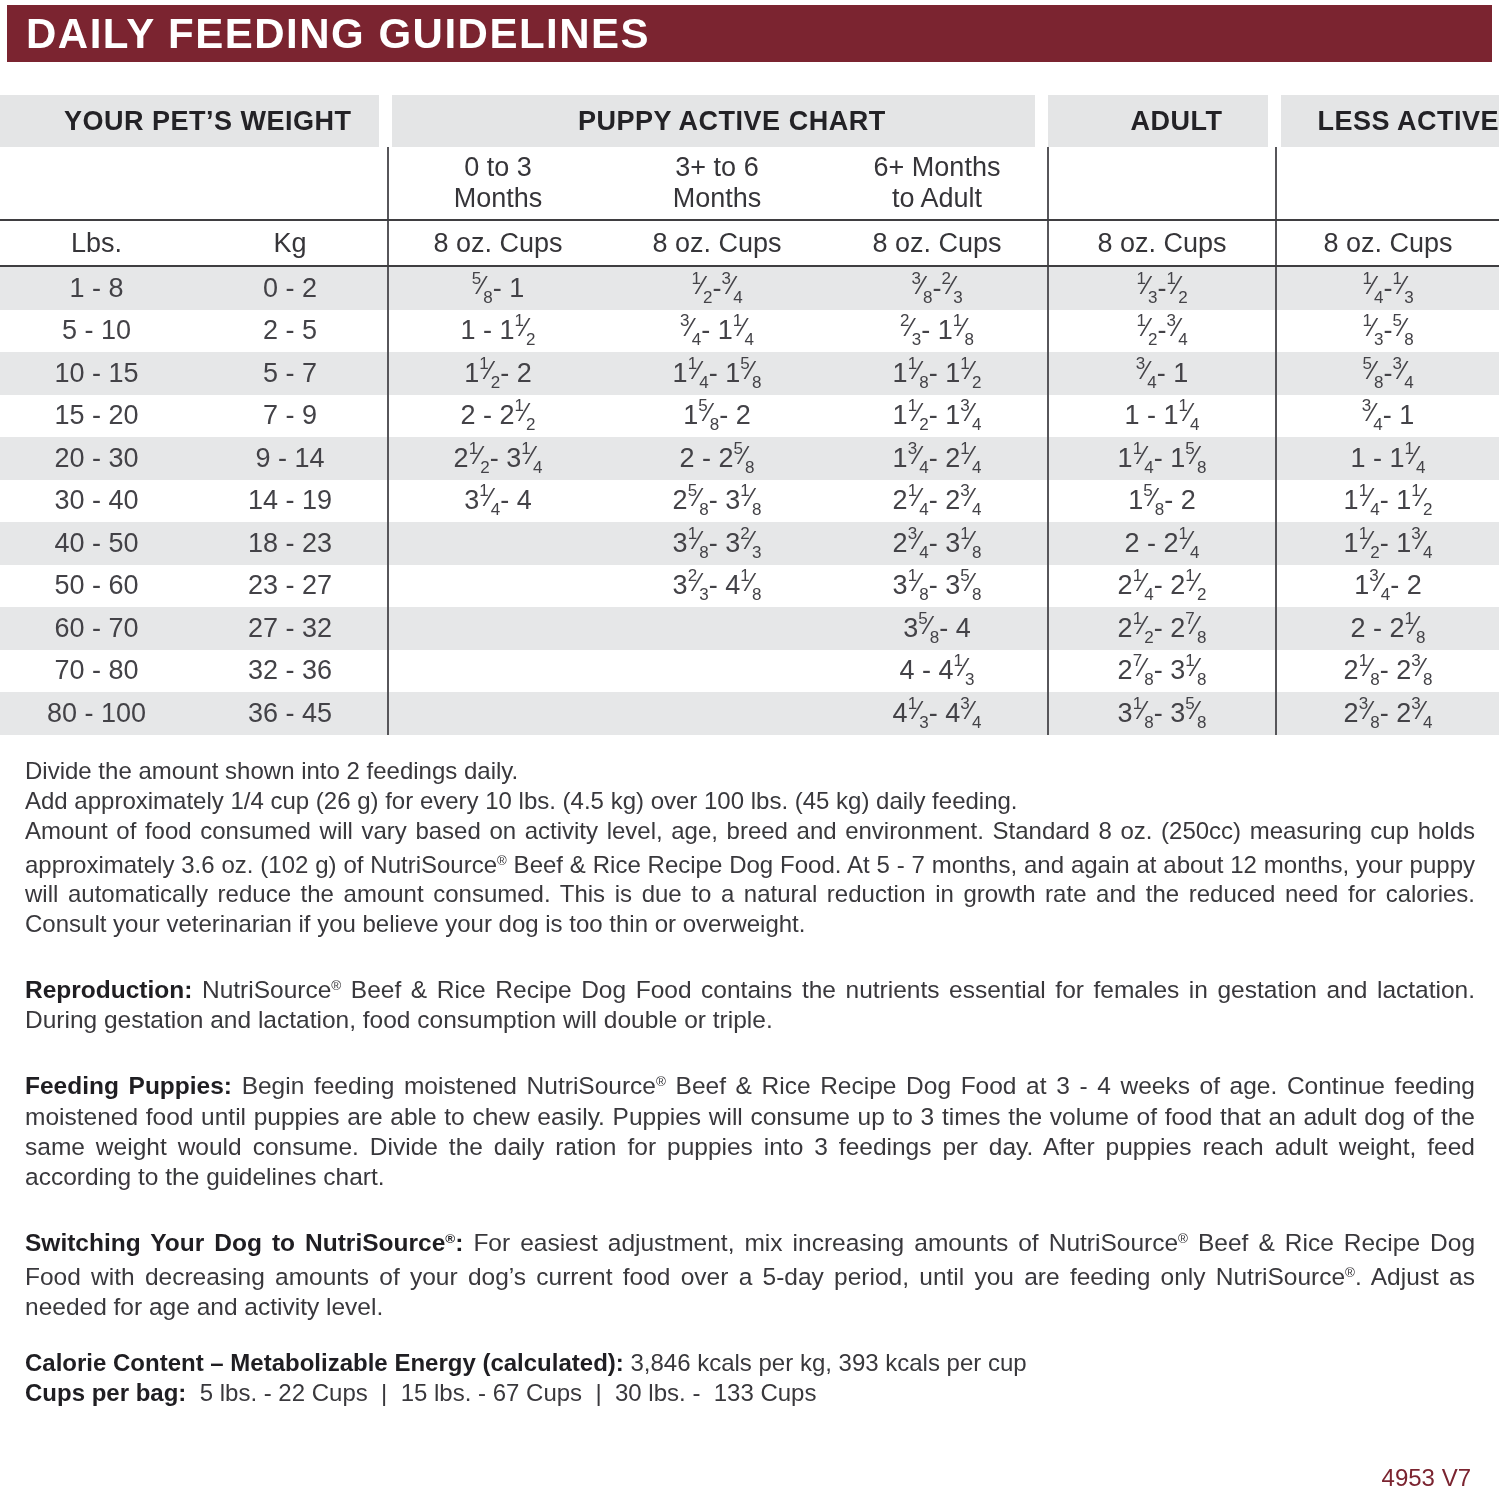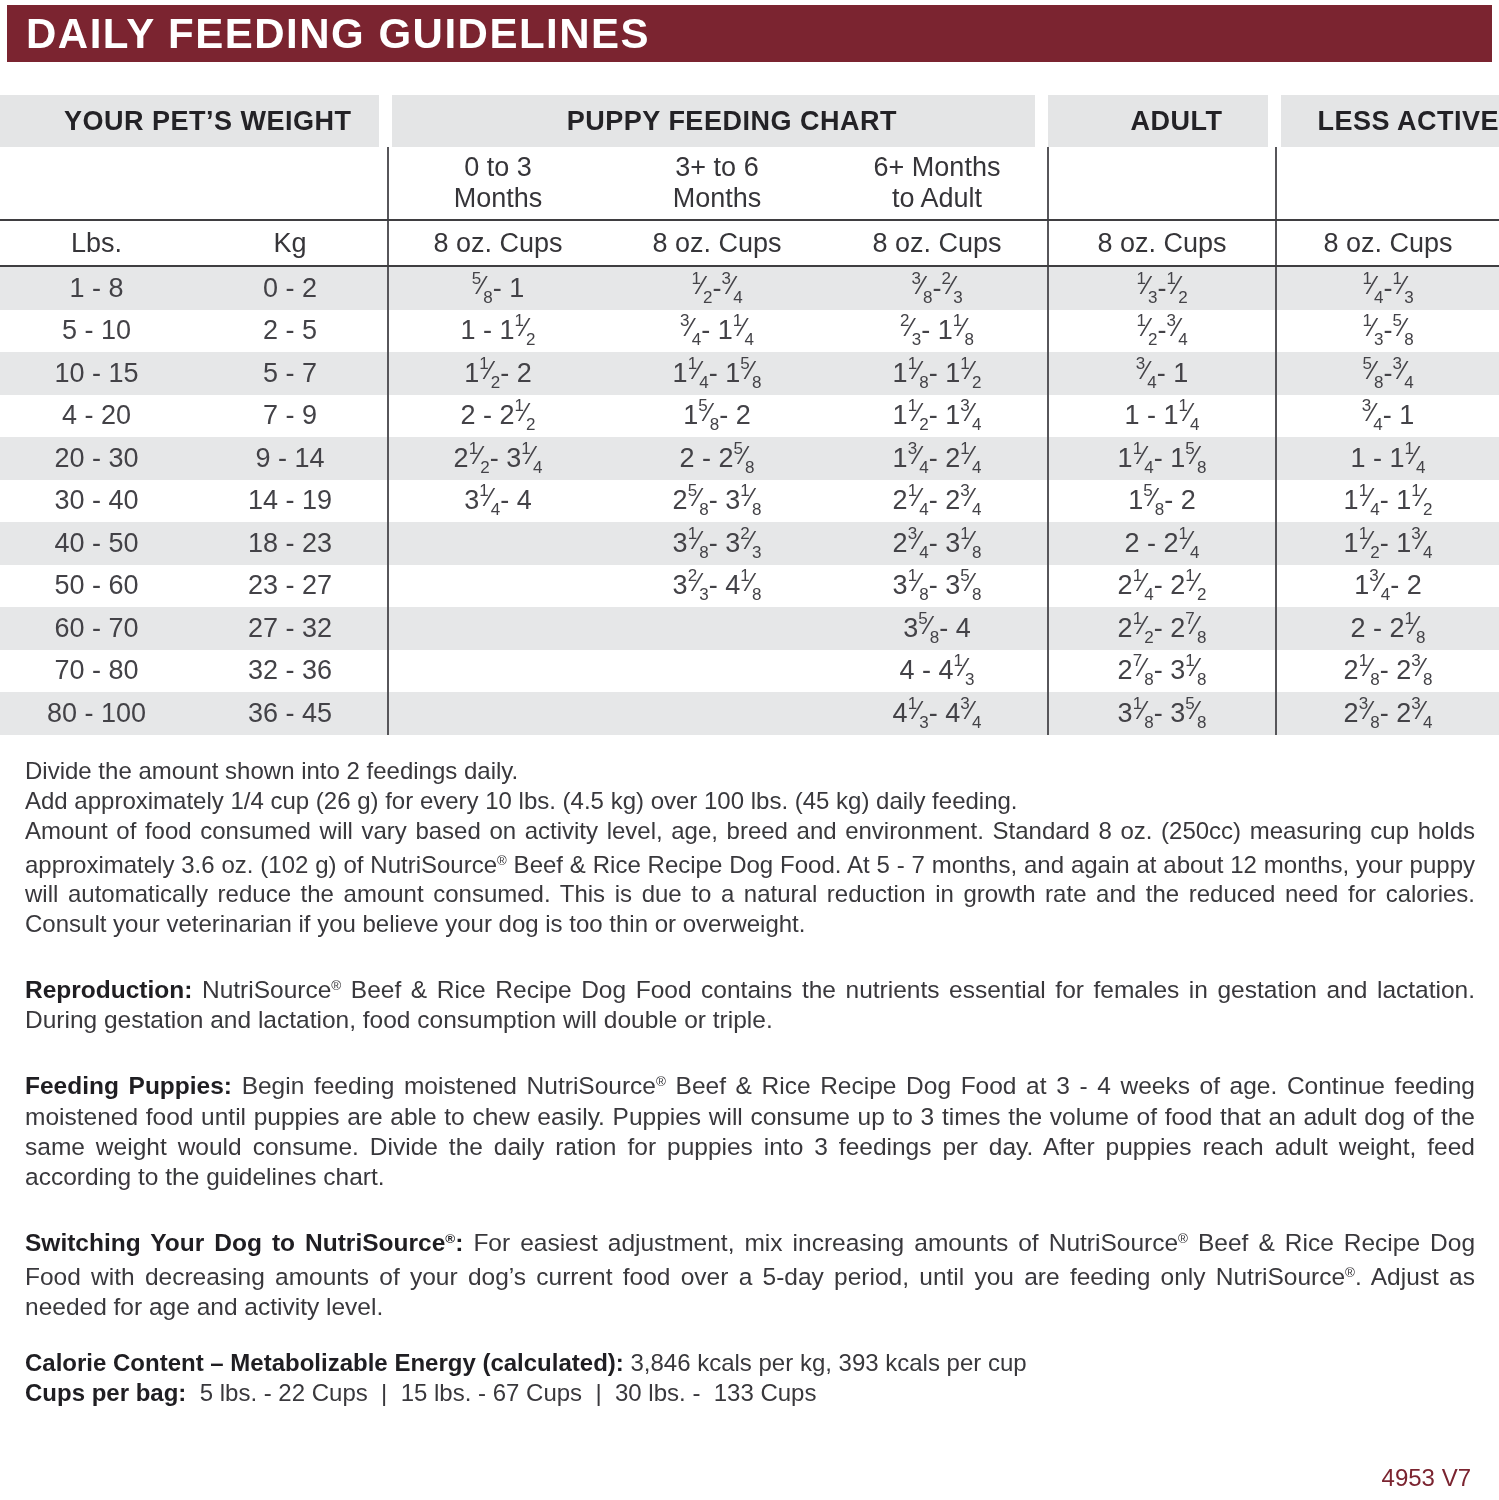--- a/index.html
+++ b/index.html
@@ -87,21 +87,21 @@
 <body>
 
 <div class="page">
 
   <header class="redbar">
     <h1>DAILY FEEDING GUIDELINES</h1>
   </header>
 
   <section class="band" id="band">
       <div class="gcell g0">YOUR PET’S WEIGHT</div>
-      <div class="gcell g1">PUPPY FEEDING CHART</div>
+      <div class="gcell g1">PUPPY ACTIVE CHART</div>
       <div class="gcell g2">ADULT</div>
       <div class="gcell g3">LESS ACTIVE</div>
     </section>
 
   <section class="tbl">
     <div class="trow months" id="monthsRow">
         <div class="tcell"></div>
         <div class="tcell"></div>
         <div class="tcell vl">0 to 3
 Months</div>
@@ -145,21 +145,21 @@
         <div class="trow drow stripe">
           <div class="tcell">10 - 15</div>
           <div class="tcell">5 - 7</div>
           <div class="tcell vl">1 <span class="fr"><sup>1</sup><span class="sl">⁄</span><sub>2</sub></span> - 2</div>
           <div class="tcell">1 <span class="fr"><sup>1</sup><span class="sl">⁄</span><sub>4</sub></span> - 1 <span class="fr"><sup>5</sup><span class="sl">⁄</span><sub>8</sub></span></div>
           <div class="tcell">1 <span class="fr"><sup>1</sup><span class="sl">⁄</span><sub>8</sub></span> - 1 <span class="fr"><sup>1</sup><span class="sl">⁄</span><sub>2</sub></span></div>
           <div class="tcell vl"><span class="fr"><sup>3</sup><span class="sl">⁄</span><sub>4</sub></span> - 1</div>
           <div class="tcell vl"><span class="fr"><sup>5</sup><span class="sl">⁄</span><sub>8</sub></span> - <span class="fr"><sup>3</sup><span class="sl">⁄</span><sub>4</sub></span></div>
         </div>
         <div class="trow drow">
-          <div class="tcell">4 - 20</div>
+          <div class="tcell">15 - 20</div>
           <div class="tcell">7 - 9</div>
           <div class="tcell vl">2 - 2 <span class="fr"><sup>1</sup><span class="sl">⁄</span><sub>2</sub></span></div>
           <div class="tcell">1 <span class="fr"><sup>5</sup><span class="sl">⁄</span><sub>8</sub></span> - 2</div>
           <div class="tcell">1 <span class="fr"><sup>1</sup><span class="sl">⁄</span><sub>2</sub></span> - 1 <span class="fr"><sup>3</sup><span class="sl">⁄</span><sub>4</sub></span></div>
           <div class="tcell vl">1 - 1 <span class="fr"><sup>1</sup><span class="sl">⁄</span><sub>4</sub></span></div>
           <div class="tcell vl"><span class="fr"><sup>3</sup><span class="sl">⁄</span><sub>4</sub></span> - 1</div>
         </div>
         <div class="trow drow stripe">
           <div class="tcell">20 - 30</div>
           <div class="tcell">9 - 14</div>

